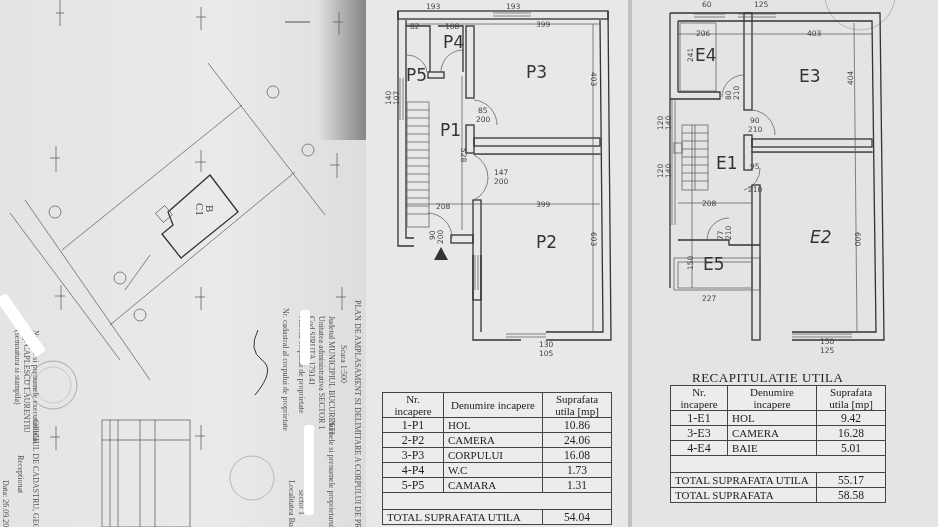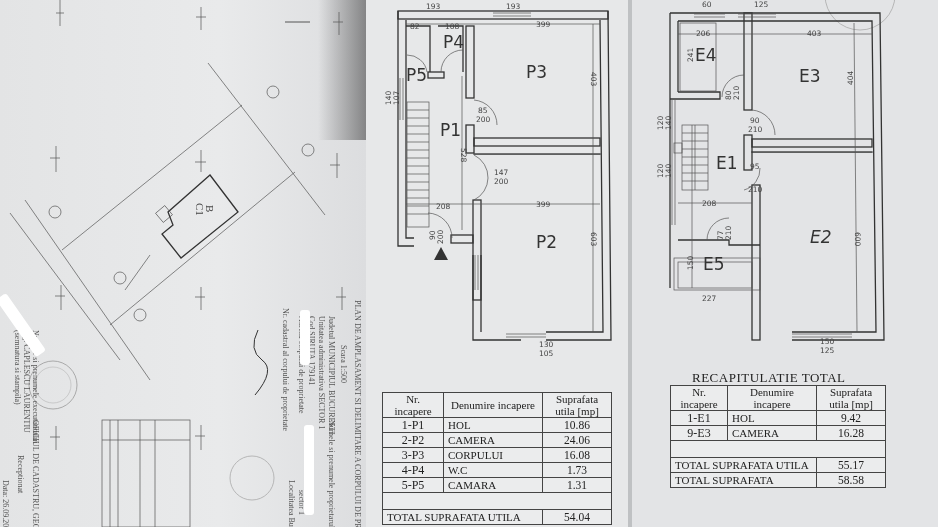--- a/index.html
+++ b/index.html
@@ -339,37 +339,42 @@
   <div class="dim" style="left:116px; top:185px;">210</div>
   <div class="dim rot" style="left:84px; top:240px;">77</div>
   <div class="dim rot" style="left:92px; top:240px;">210</div>
   <div class="dim rot" style="left:24px; top:130px;">120</div>
   <div class="dim rot" style="left:32px; top:130px;">140</div>
   <div class="dim rot" style="left:24px; top:178px;">120</div>
   <div class="dim rot" style="left:32px; top:178px;">140</div>
   <div class="dim" style="left:188px; top:337px;">150</div>
   <div class="dim" style="left:188px; top:346px;">125</div>
 
-  <div class="table-title" style="left:60px; top:370px;">RECAPITULATIE TOTAL</div>
+  <div class="table-title" style="left:60px; top:370px;">RECAPITULATIE UTILA</div>
   <table class="recap" style="left:38px; top:385px; width:216px;">
     <tbody>
         <tr>
       <th style="width:48px;">Nr. incapere</th>
       <th>Denumire incapere</th>
       <th style="width:60px;">Suprafata utila [mp]</th>
     </tr>
     <tr>
       <td class="num">1-E1</td>
       <td>HOL</td>
       <td class="val">9.42</td>
     </tr>
     <tr>
-      <td class="num">9-E3</td>
+      <td class="num">3-E3</td>
       <td>CAMERA</td>
       <td class="val">16.28</td>
+    </tr>
+    <tr>
+      <td class="num">4-E4</td>
+      <td>BAIE</td>
+      <td class="val">5.01</td>
     </tr>
     <tr>
           <td colspan="3" style="height:16px;"></td>
         </tr>
     <tr>
       <td colspan="2">TOTAL SUPRAFATA UTILA</td>
       <td class="val">55.17</td>
     </tr>
     <tr>
       <td colspan="2">TOTAL SUPRAFATA</td>

